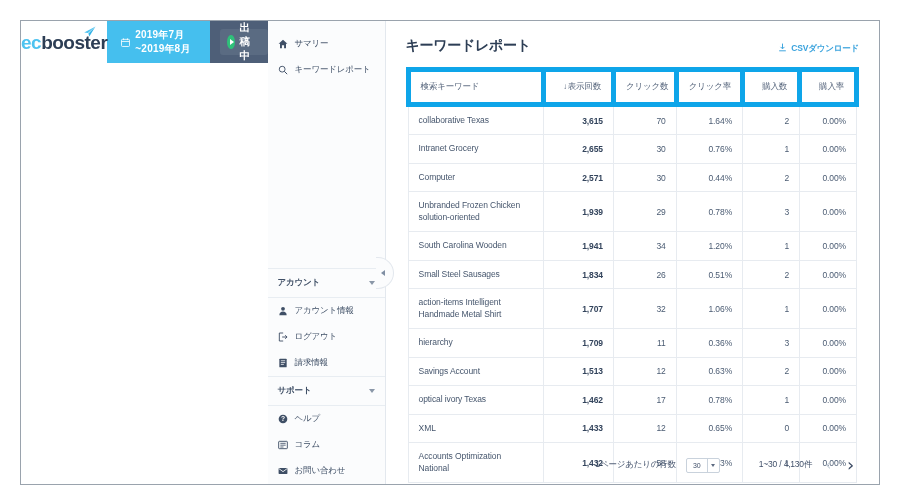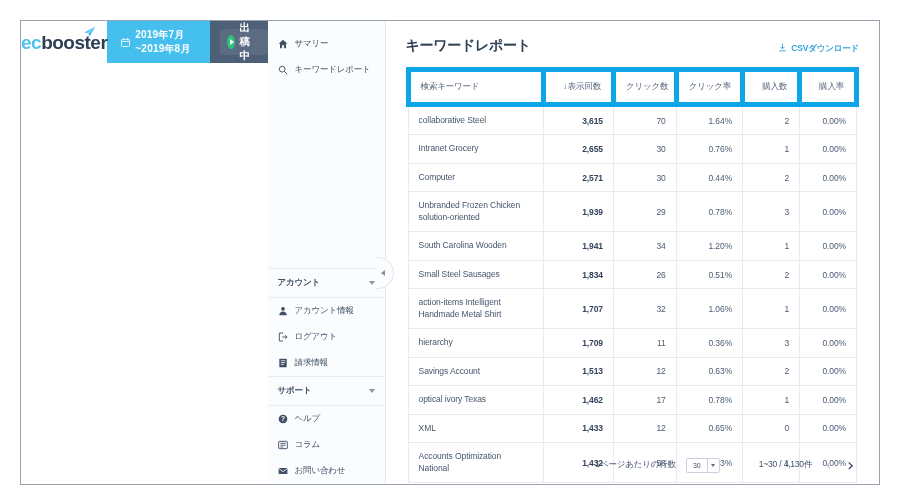--- a/index.html
+++ b/index.html
@@ -499,21 +499,21 @@
               <th>
                 <span>購入数</span>
               </th>
               <th>
                 <span>購入率</span>
               </th>
             </tr>
           </thead>
           <tbody id="tbody">
               <tr>
-                <td class="kw">collaborative Steel</td>
+                <td class="kw">collaborative Texas</td>
                 <td class="imp">3,615</td>
                 <td>70</td>
                 <td>1.64%</td>
                 <td>2</td>
                 <td>0.00%</td>
               </tr>
               <tr>
                 <td class="kw">Intranet Grocery</td>
                 <td class="imp">2,655</td>
                 <td>30</td>

